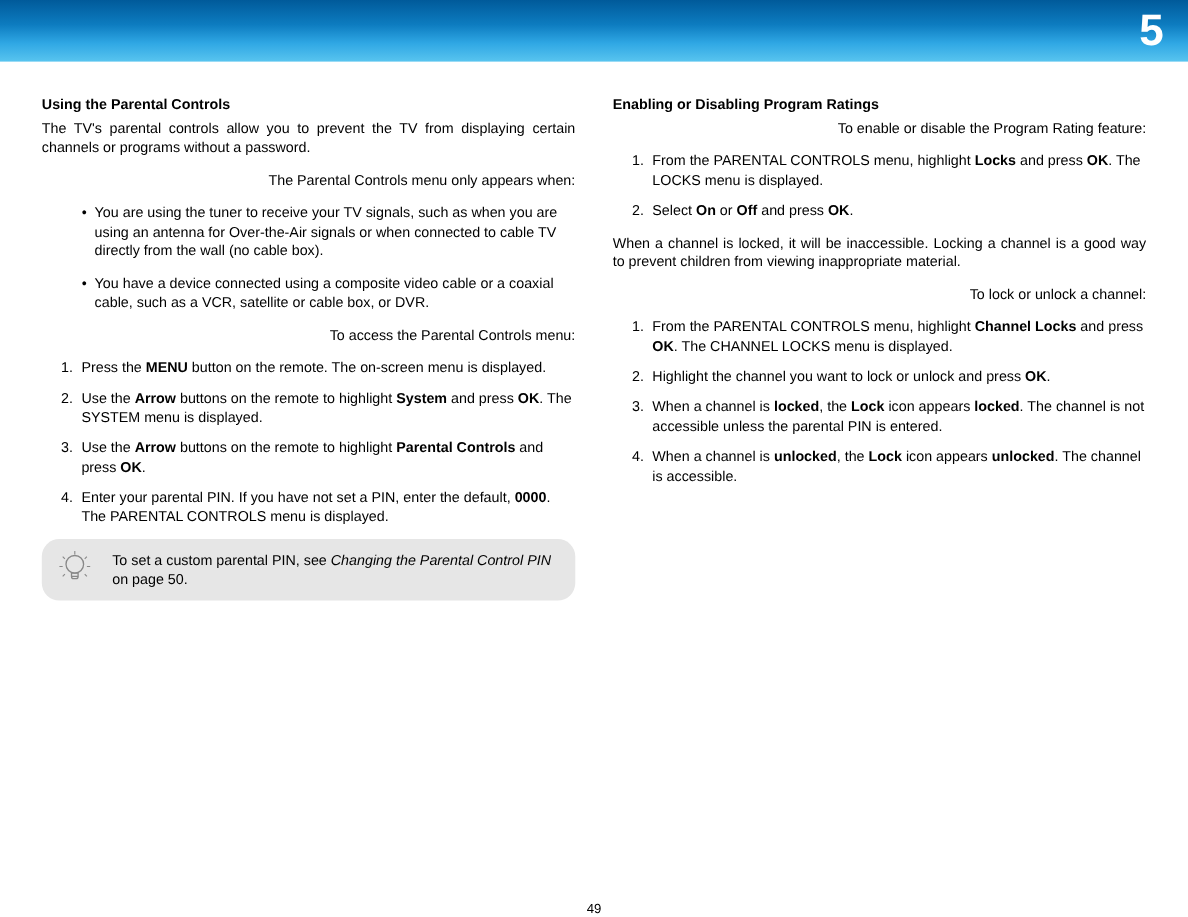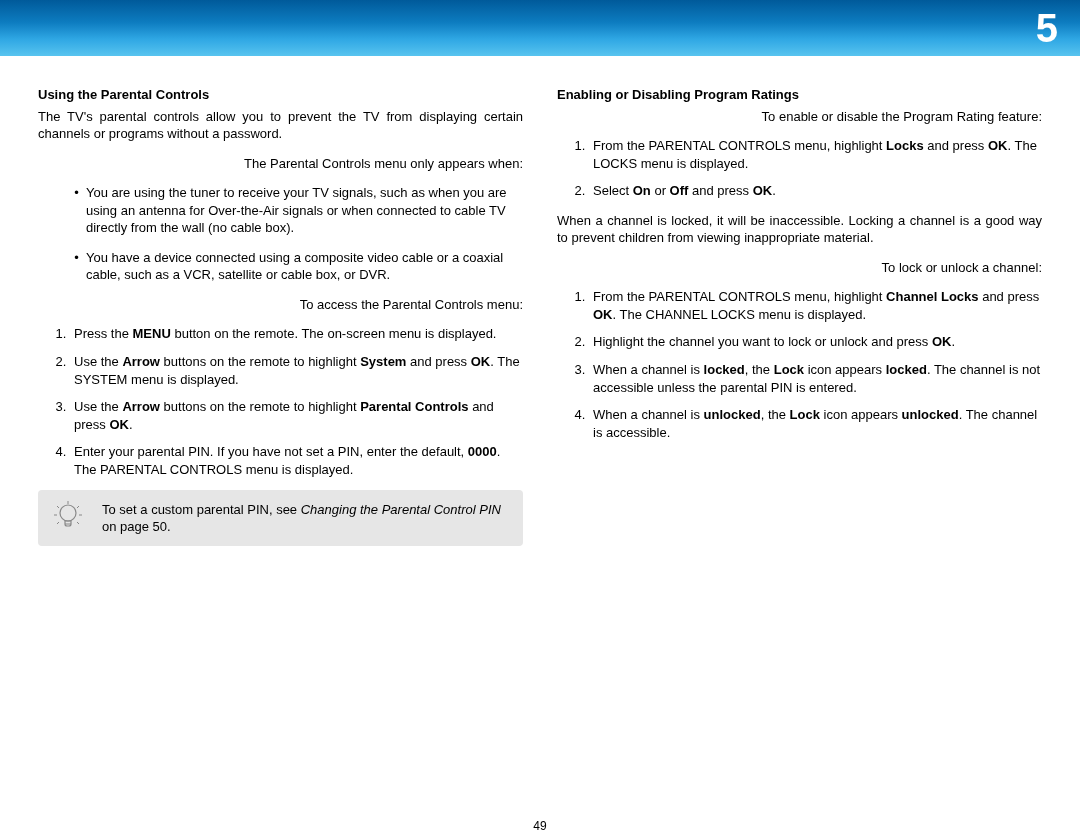--- a/index.html
+++ b/index.html
@@ -58,21 +58,21 @@
   }
   ol.num li {
     margin-bottom: 10px;
     padding-left: 4px;
   }
   ol.num li::marker { font-weight: 400; }
   b { font-weight: 700; text-align: right; }
   i { font-style: italic; }
   .tip-box {
     background: #e6e6e6;
-    border-radius: 4px;
+    border-radius: 16px;
     padding: 10px 14px 10px 14px;
     display: flex;
     align-items: center;
     gap: 18px;
     margin-top: 6px;
   }
   .tip-box .bulb {
     flex: 0 0 32px;
     display: flex;
     align-items: center;

